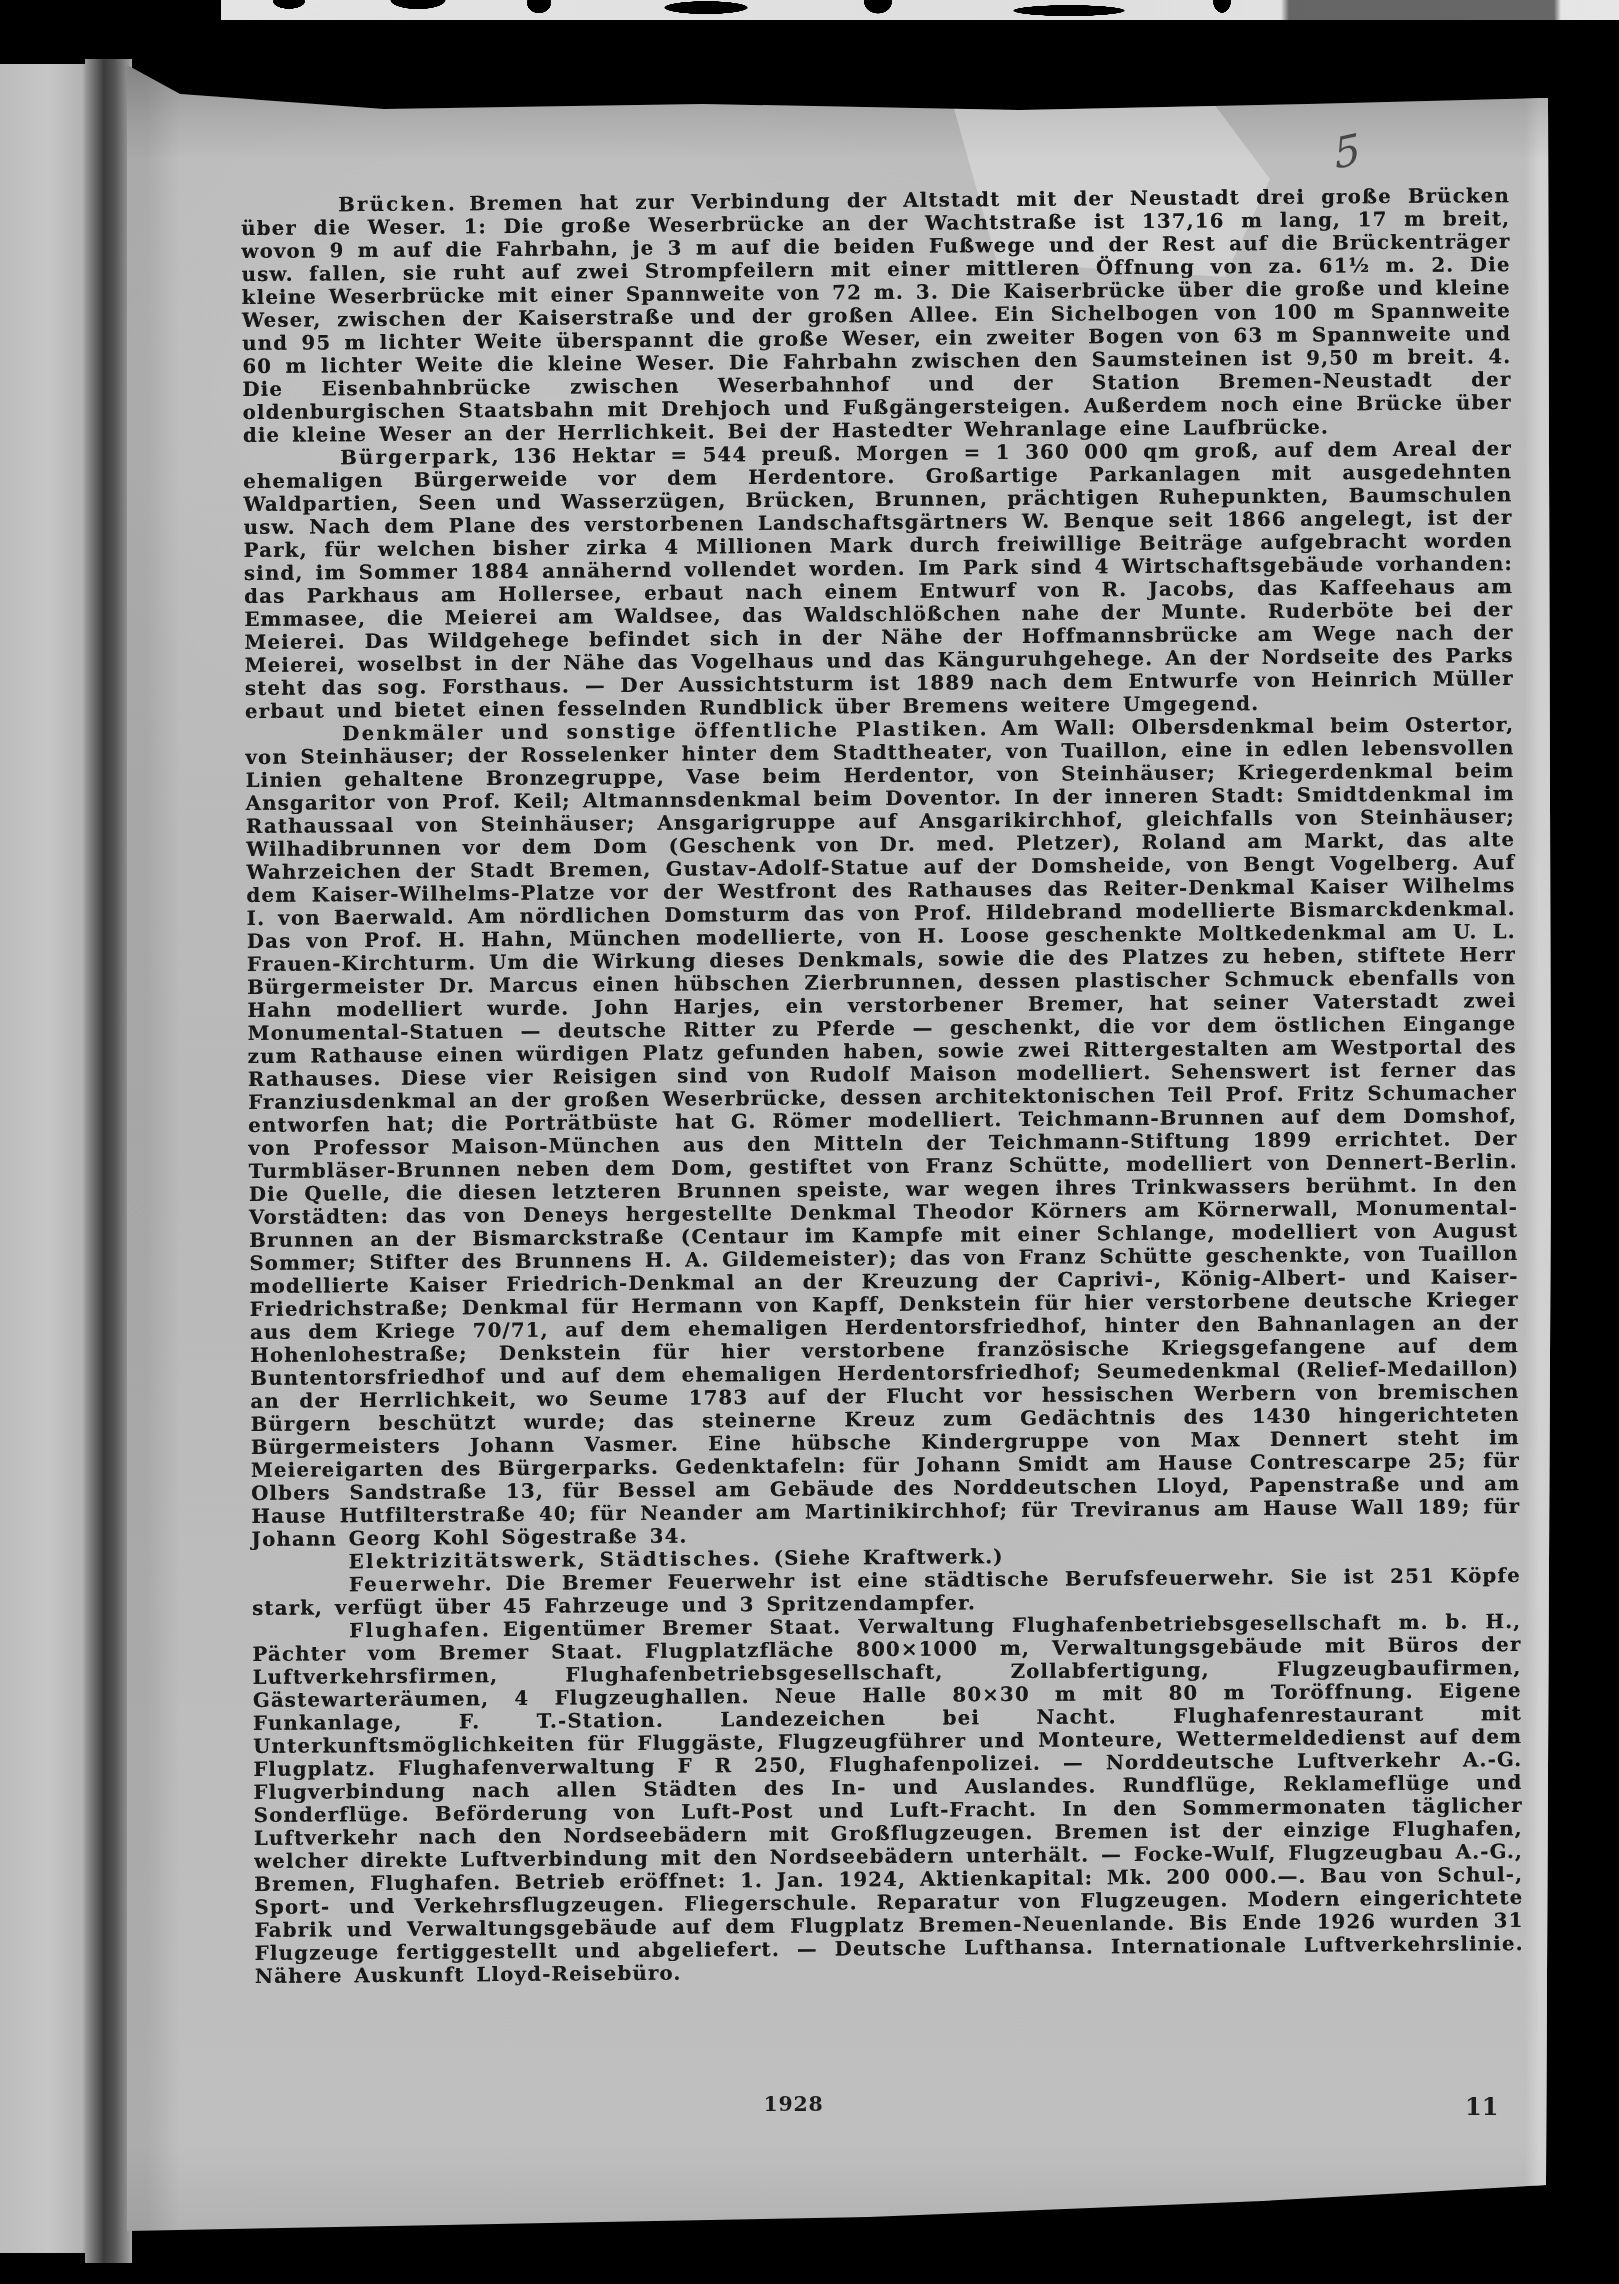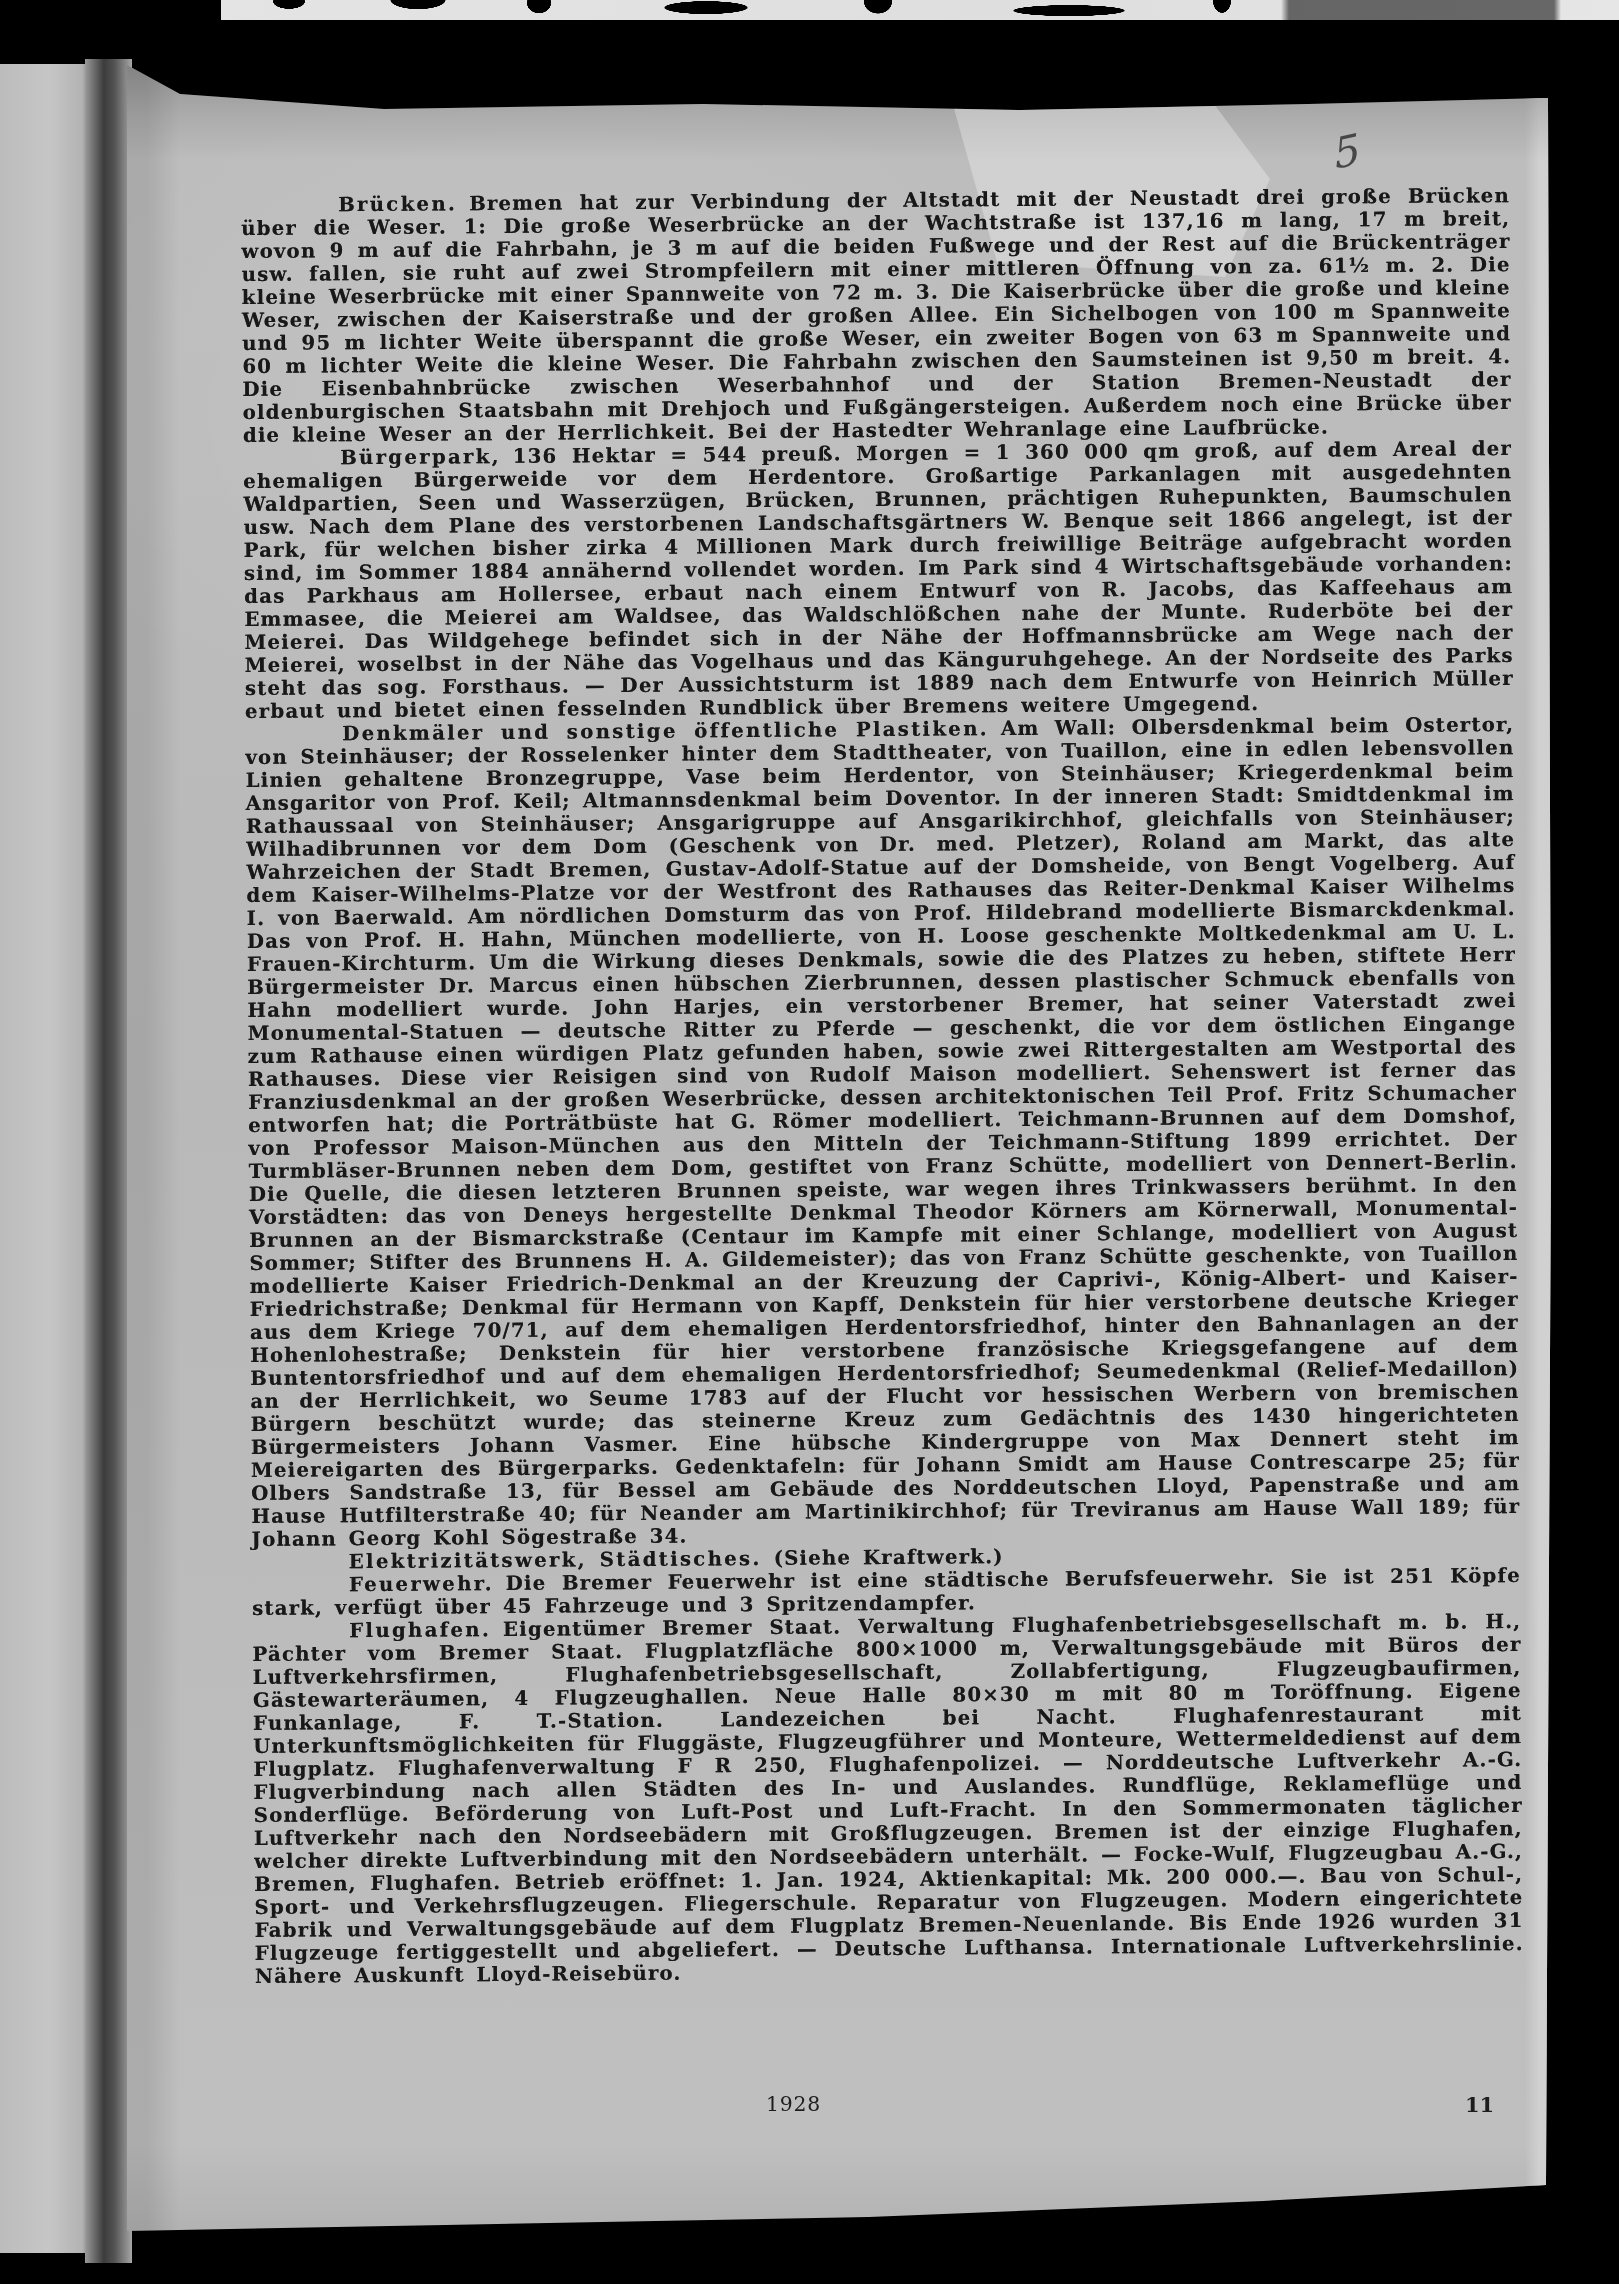--- a/index.html
+++ b/index.html
@@ -73,25 +73,25 @@
     font-size:19.7px;
     line-height:23px;
     font-weight:bold;
     letter-spacing:1.2px;
     word-spacing:3.8px;
     text-shadow:0 0 0.5px rgba(20,20,20,.6);
   }
   .ph{letter-spacing:2.3px;margin-right:12px;}
   .footer-year{
     position:absolute;left:718px;top:2092px;width:151px;text-align:center;
-    font-size:20.4px;font-weight:normal;color:#1d1d1d;letter-spacing:0.8px;
+    font-size:20.4px;font-weight:bold;color:#1d1d1d;letter-spacing:0.8px;
   }
   .footer-page{
     position:absolute;left:1465px;top:2092px;
-    font-size:21px;font-weight:bold;color:#1d1d1d;
+    font-size:24px;font-weight:bold;color:#1d1d1d;
   }
 </style>
 </head>
 <body>
 
 <div class="top-strip"></div>
 <div class="left-page"></div>
 <div class="gutter"></div>
 
 <div class="main-page">

